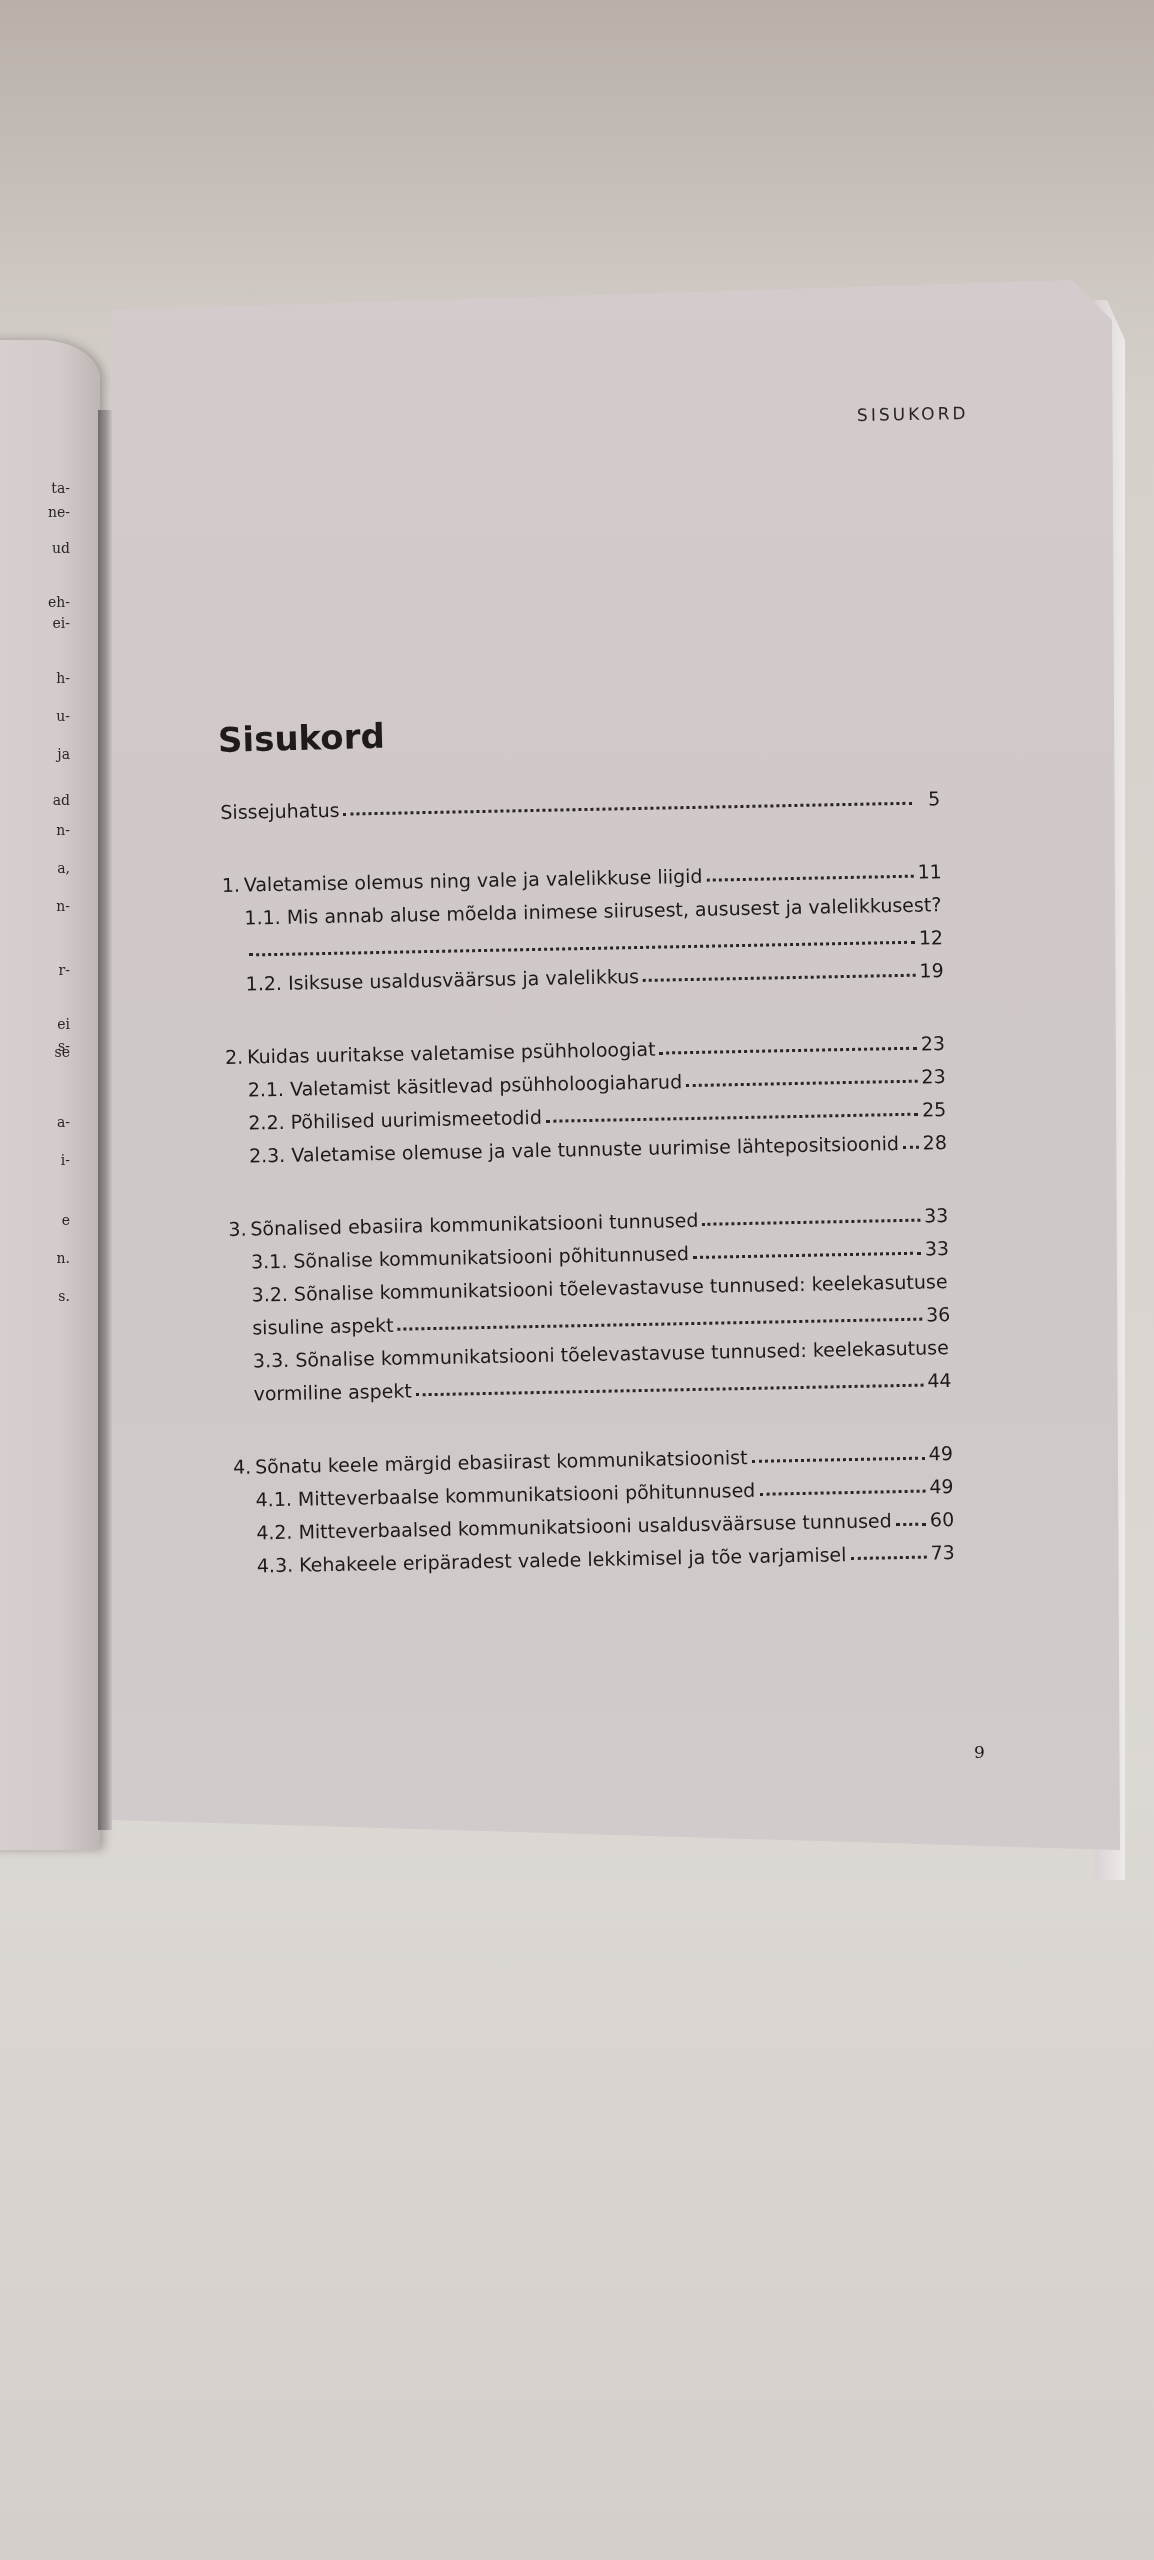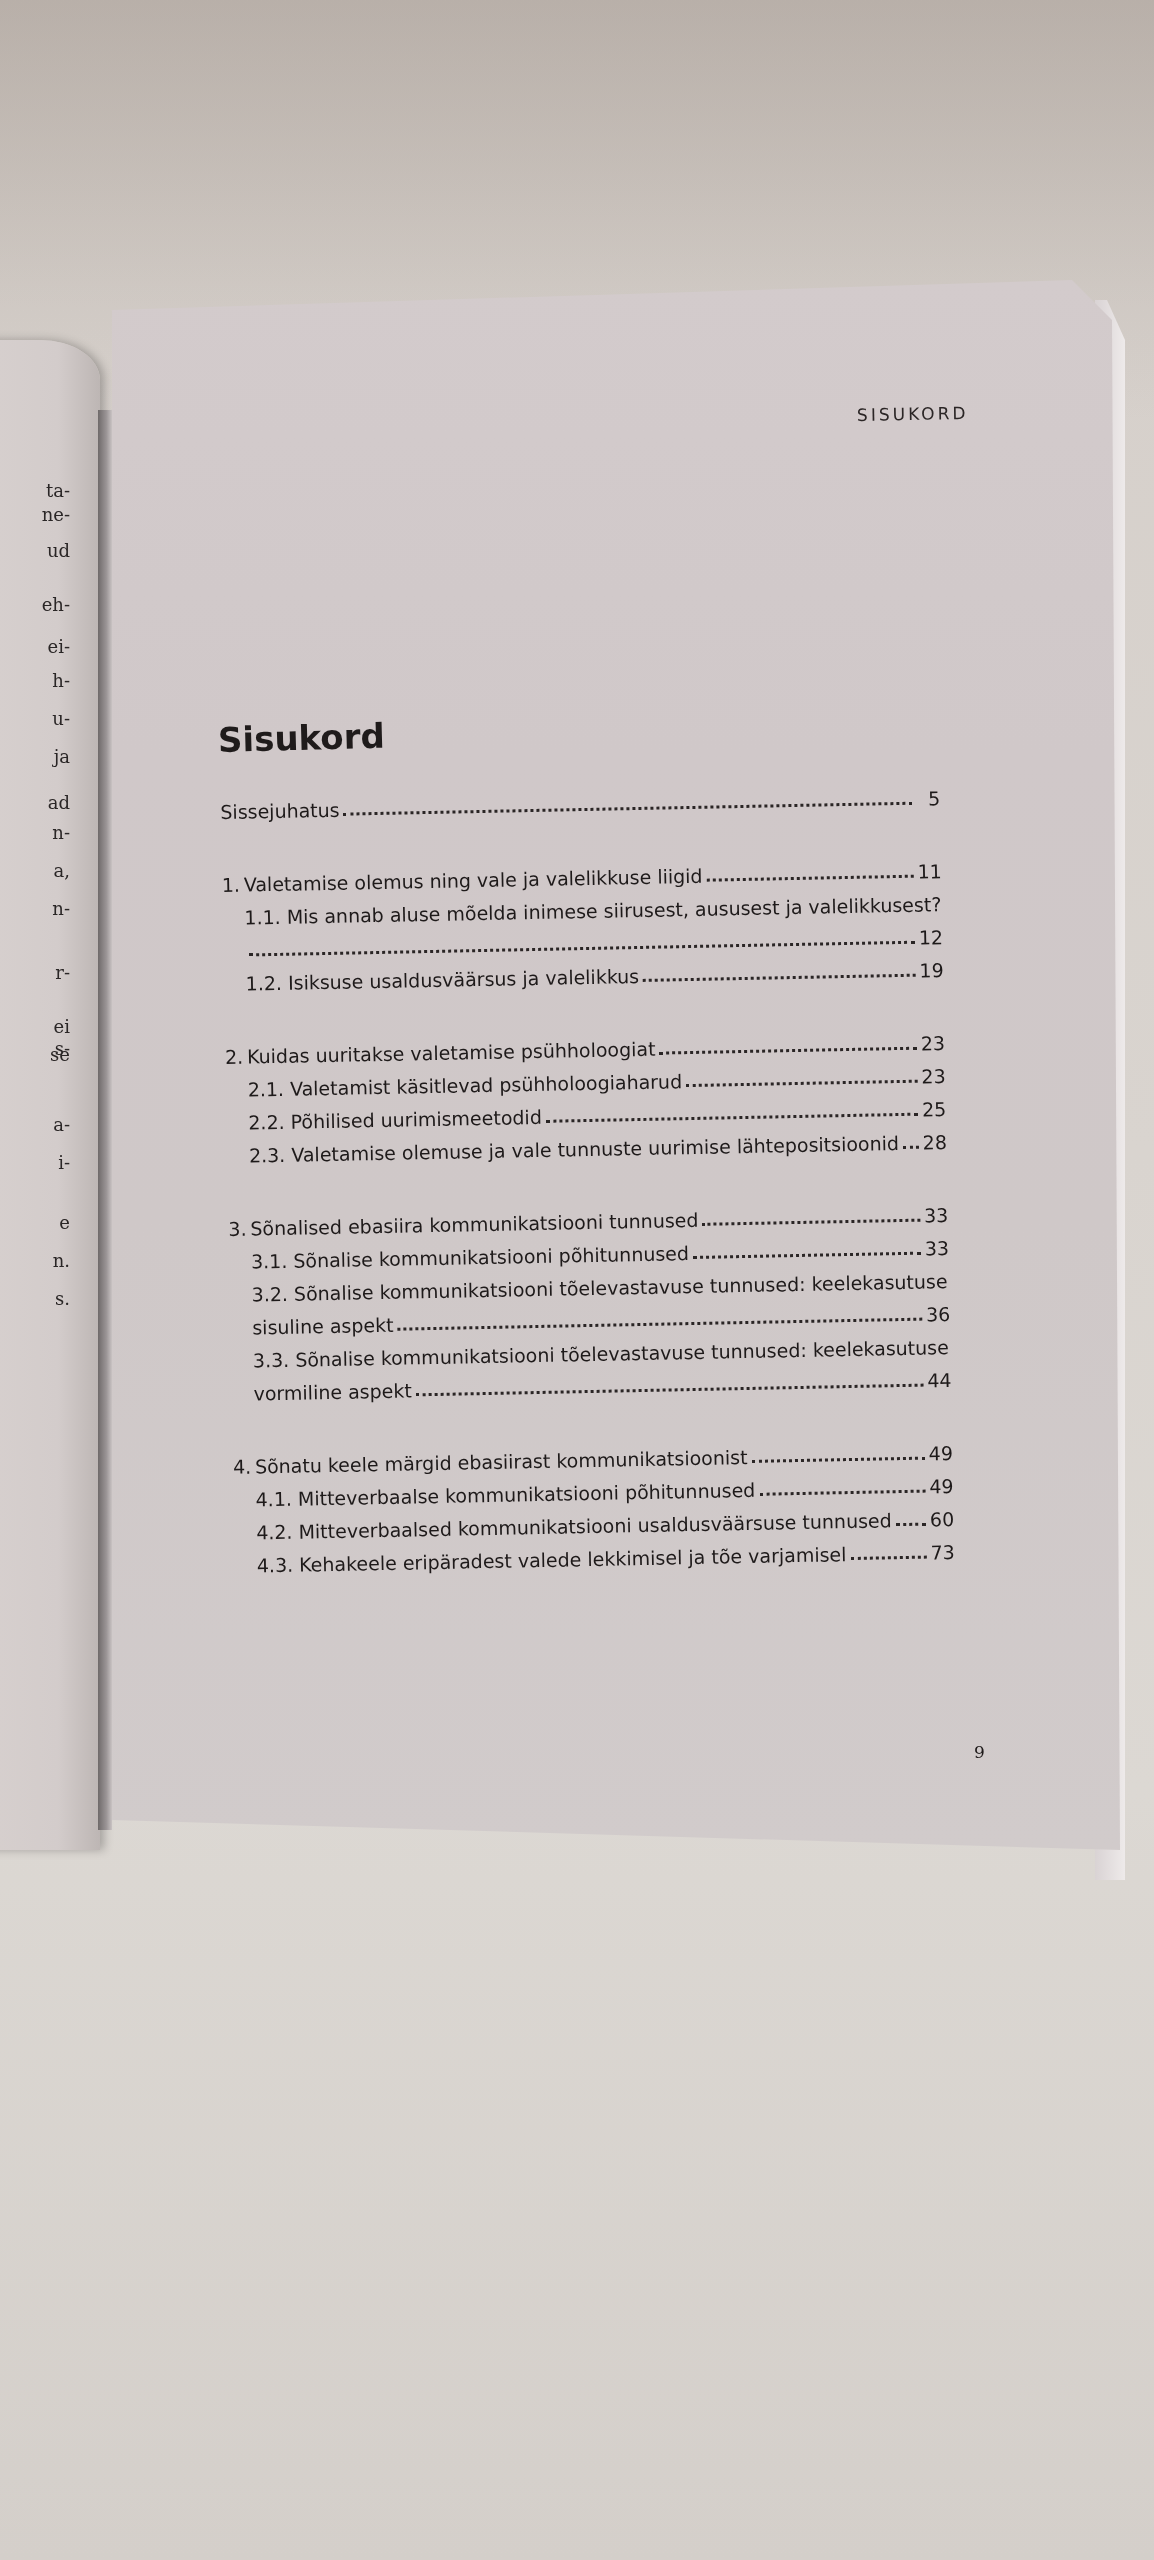--- a/index.html
+++ b/index.html
@@ -14,21 +14,21 @@
   }
   
   .left-page {
     position:absolute; left:-40px; top:340px; width:140px; height:1510px;
     background: linear-gradient(90deg, #d8d1cf 0%, #d3cccb 70%, #bdb6b4 100%);
     border-top-right-radius: 60px 40px;
     box-shadow: 4px 0 10px rgba(0,0,0,0.25);
   }
   .left-page .frag {
     position:absolute; left:40px; width:70px; text-align:right;
-    font-family: "DejaVu Serif", serif; font-size:18px; color:#2a2626;
+    font-family: "DejaVu Serif", serif; font-size:14px; color:#2a2626;
   }
   .gutter {
     position:absolute; left:98px; top:410px; width:14px; height:1420px;
     background: linear-gradient(90deg, #6f6a6a, #9b9596 60%, #c9c3c3);
   }
   
   .page {
     position:absolute; left:112px; top:280px; width:1008px; height:1570px;
     background: linear-gradient(180deg, #d3cbcc 0%, #d0c8c9 30%, #cfc8c8 60%, #d1cbcb 100%);
     clip-path: polygon(0 30px, 960px 0, 1000px 40px, 1008px 1570px, 0 1540px);
@@ -66,21 +66,21 @@
 </head>
 <body>
 
 <div class="shadow-top"></div>
 
 <div class="left-page">
   <span class="frag" style="top:140px">ta-</span>
   <span class="frag" style="top:164px">ne-</span>
   <span class="frag" style="top:200px">ud</span>
   <span class="frag" style="top:254px">eh-</span>
-  <span class="frag" style="top:296px">ei-</span>
+  <span class="frag" style="top:275px">ei-</span>
   <span class="frag" style="top:330px">h-</span>
   <span class="frag" style="top:368px">u-</span>
   <span class="frag" style="top:406px">ja</span>
   <span class="frag" style="top:452px">ad</span>
   <span class="frag" style="top:482px">n-</span>
   <span class="frag" style="top:520px">a,</span>
   <span class="frag" style="top:558px">n-</span>
   <span class="frag" style="top:622px">r-</span>
   <span class="frag" style="top:676px">ei</span>
   <span class="frag" style="top:698px">s-</span>

